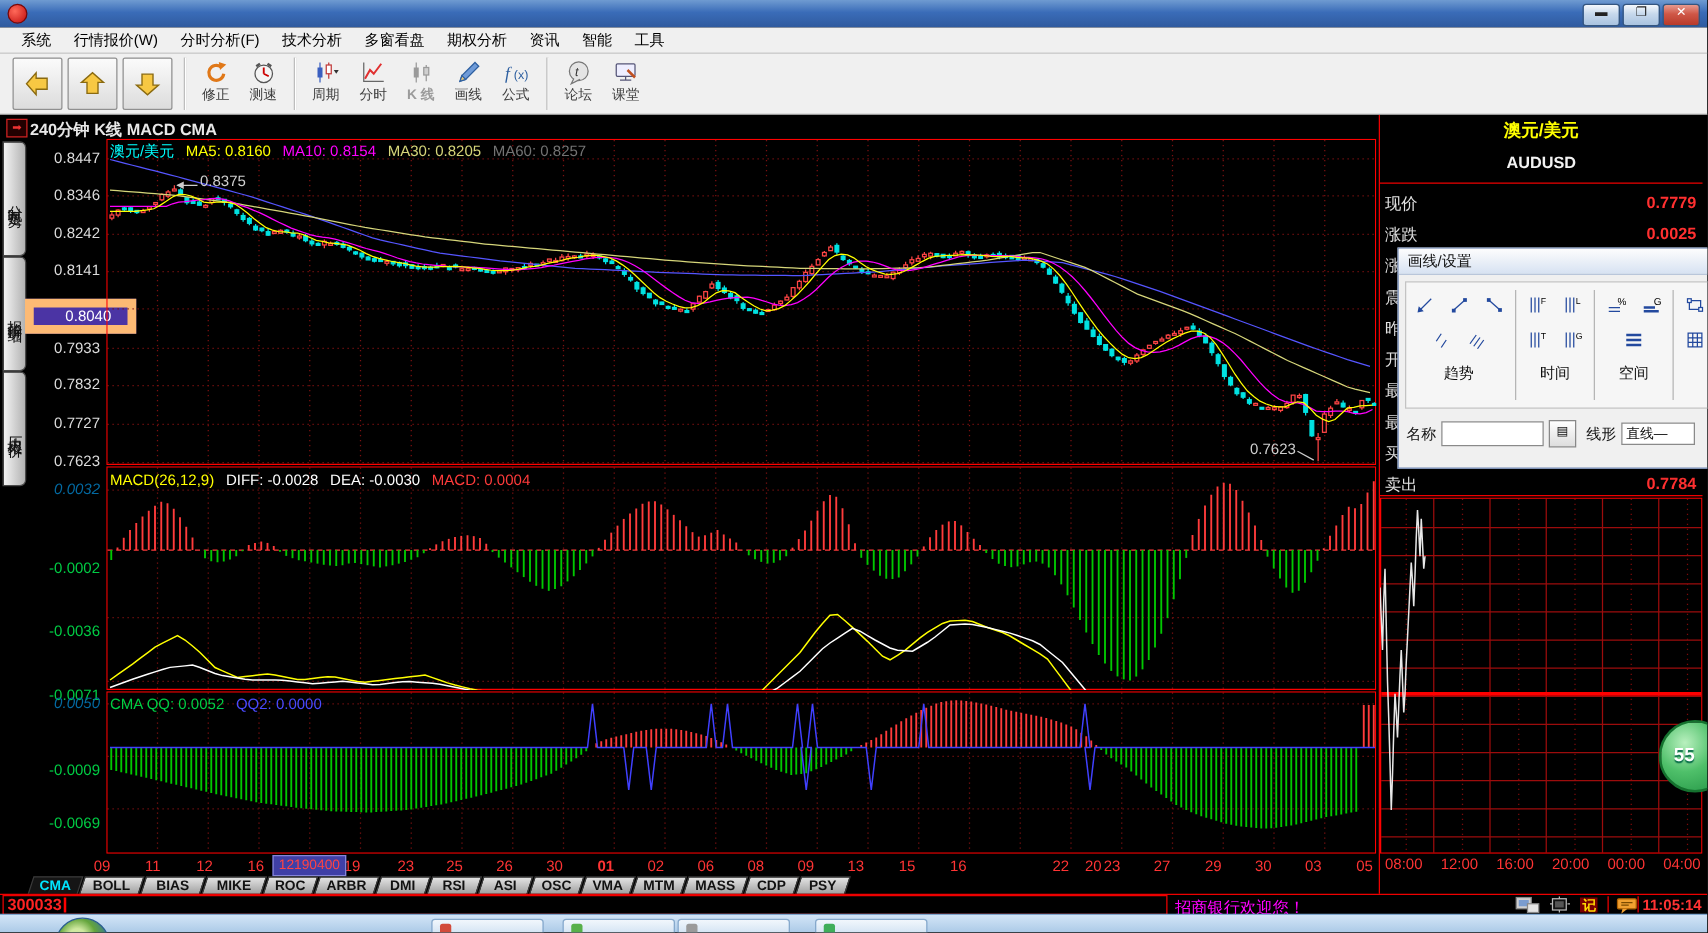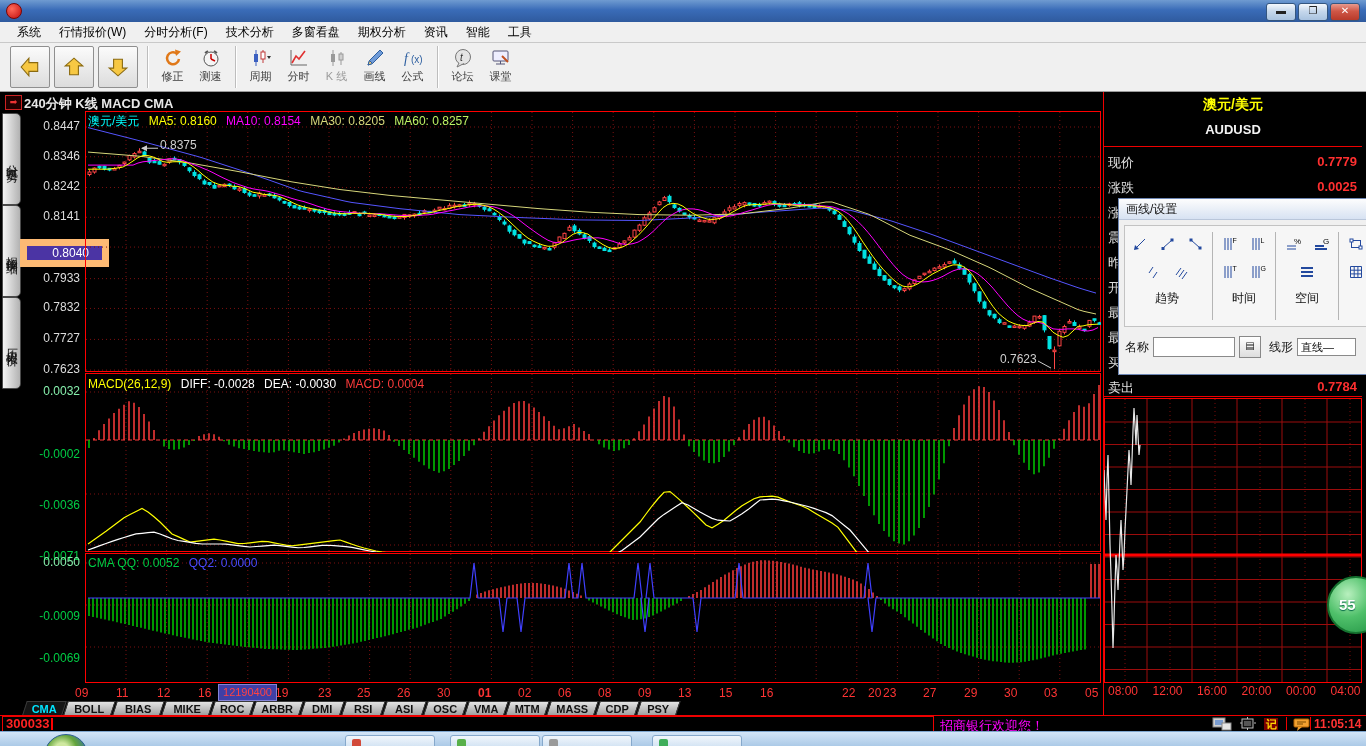--- a/index.html
+++ b/index.html
@@ -19,33 +19,33 @@
   #menubar{position:absolute;left:0;top:22px;width:1366px;height:21px;background:#f0f0f0;
     border-bottom:1px solid #c9c9c9;display:flex;align-items:center;padding-left:8px;box-sizing:border-box;}
   .menu-item{font-size:12px;color:#000;padding:2px 9px;}
   #toolbar{position:absolute;left:0;top:43px;width:1366px;height:49px;background:#f0f0f0;
     border-bottom:1px solid #9a9a9a;display:flex;align-items:flex-start;padding:3px 0 0 10px;box-sizing:border-box;}
   .nav-btn{width:38px;height:40px;margin-right:4px;background:linear-gradient(#fbfbfb,#dcdcdc);
     border:1px solid #8f8f8f;border-radius:2px;display:flex;align-items:center;justify-content:center;}
   .tool-btn{width:37px;height:44px;margin-right:1px;display:flex;flex-direction:column;align-items:center;}
   .tool-ico{height:24px;display:flex;align-items:center;justify-content:center;}
   .tool-lbl{font-size:11px;color:#3b3b3b;line-height:13px;white-space:nowrap;}
-  .tool-lbl.disabled{color:#9b9b9b;}
+  .tool-lbl.disabled{color:#9b9b9b;font-weight:bold;}
   .tb-sep{width:1px;height:42px;background:#bdbdbd;margin:0 5px;border-right:1px solid #fff;}
   
   #app{position:absolute;left:0;top:92px;width:1366px;height:624px;background:#000;}
   #chart-header{position:absolute;left:24px;top:3px;font-size:13px;font-weight:bold;color:#e8e8e8;}
   #collapse-ico{position:absolute;left:5px;top:3px;width:15px;height:13px;border:1px solid #c22;
      color:#e33;font-size:9px;line-height:12px;text-align:center;background:#200;}
   .side-tab{position:absolute;left:2px;width:17px;height:90px;
      background:linear-gradient(to right,#f4f4f4,#b2b2b2);border:1px solid #4a4a4a;border-radius:0 5px 5px 0;
      writing-mode:vertical-rl;text-orientation:upright;font-size:12px;color:#111;
      display:flex;align-items:center;justify-content:center;letter-spacing:2px;}
   .ylab{position:absolute;font-size:12px;color:#dcdcdc;width:60px;text-align:right;}
-  .ylab.red{color:#86efac;} .ylab.grn{color:#00cc44;margin-top:12px;}
+  .ylab.red{color:#0369a1;font-style:italic;} .ylab.grn{color:#00cc44;margin-top:12px;}
   .ylab.hl{background:#4b34a4;border:7px solid #fdba74;color:#fff;width:62px;padding-right:13px;}
   svg.panel{position:absolute;}
   .legend{position:absolute;font-size:12px;white-space:nowrap;}
   .legend span{margin-right:6px;}
   .anno{position:absolute;font-size:12px;color:#cfcfcf;}
   .xlab{position:absolute;top:594px;font-size:12px;color:#ff3434;}
   #x-hl{position:absolute;top:592px;height:15px;background:#3f3fa6;border:1px solid #8484d8;
      color:#ff4343;font-size:11px;line-height:15px;text-align:center;}
   .ind-tab{position:absolute;top:609px;height:15px;transform:skewX(-18deg);
      background:linear-gradient(#e4e4e4,#969696);border:1px solid #3a3a3a;
@@ -1261,21 +1261,21 @@
         <rect x="0.5" y="0.5" width="257" height="284" fill="none" stroke="#ff0000"></rect>
         <line x1="1" y1="157" x2="257" y2="157" stroke="#ff0000" stroke-width="3"></line>
         <polyline points="0,72 1,97 2,122 3,82 4,57 5,102 6,147 7,177 8,212 9,250 10,222 11,187 12,157 13,172 14,192 15,167 16,142 17,122 18,147 19,172 20,157 21,132 22,112 23,92 24,72 25,52 26,67 27,87 28,62 29,32 30,10 31,27 32,47 33,17 34,37 35,57 36,47" fill="none" stroke="#e8e8e8" stroke-width="1.2"></polyline>
       </svg>
 
     <div class="legend" style="left:88px;top:21px;">
       <span style="color:#00ffff">澳元/美元</span>
       <span style="color:#ffff00">MA5: 0.8160</span>
       <span style="color:#ff00ff">MA10: 0.8154</span>
       <span style="color:#d6d67a">MA30: 0.8205</span>
-      <span style="color:#bef264">MA60: 0.8257</span>
+      <span style="color:#737373">MA60: 0.8257</span>
     </div>
     <div class="legend" style="left:88px;top:285px;">
       <span style="color:#ffff00">MACD(26,12,9)</span>
       <span style="color:#ffffff">DIFF: -0.0028</span>
       <span style="color:#ffffff">DEA: -0.0030</span>
       <span style="color:#ff3b3b">MACD: 0.0004</span>
     </div>
     <div class="legend" style="left:88px;top:464px;">
       <span style="color:#00cc44">CMA QQ: 0.0052</span>
       <span style="color:#4a4aff">QQ2: 0.0000</span>

